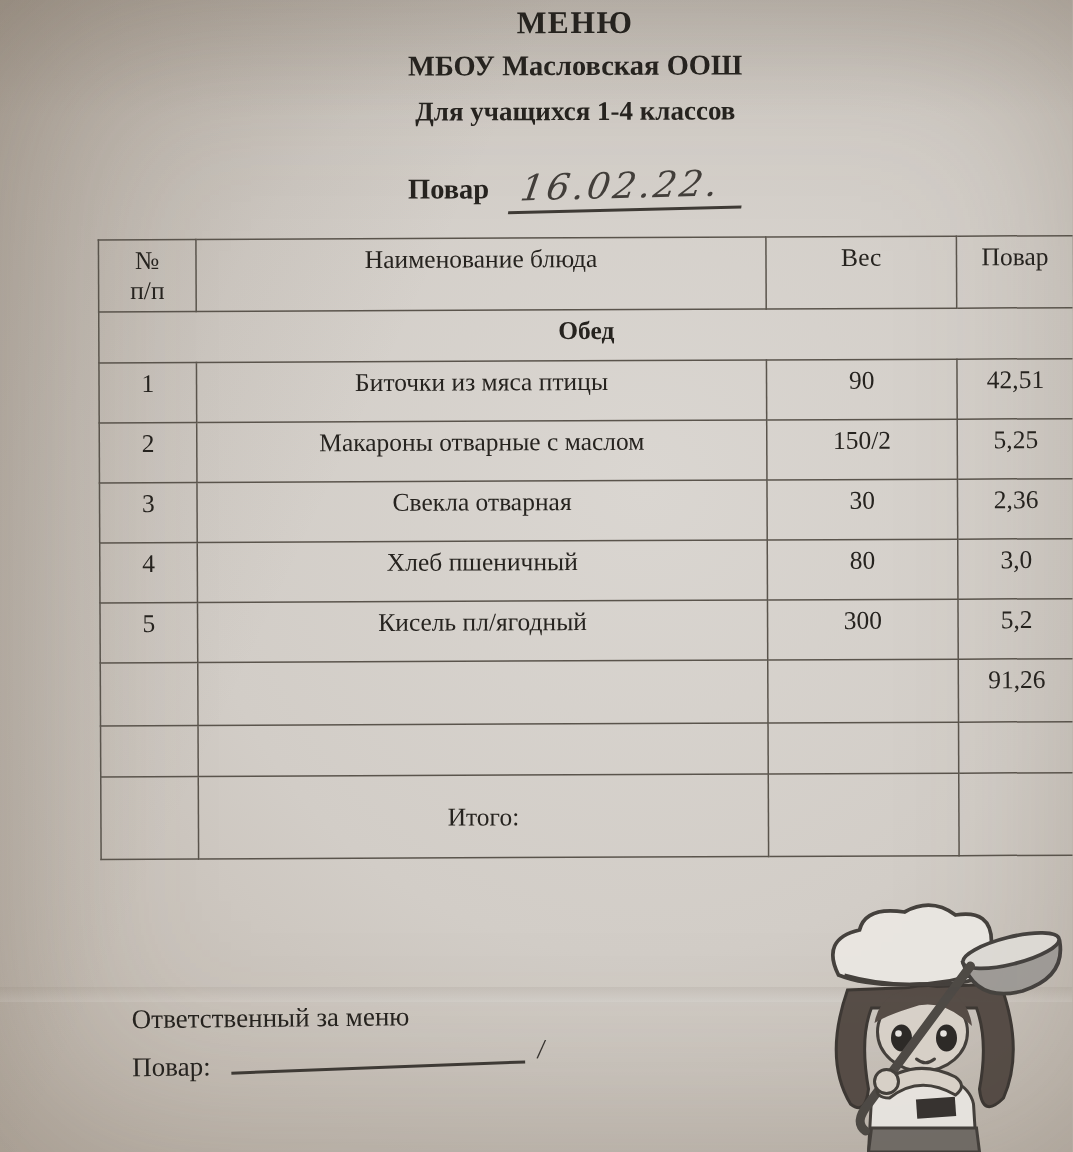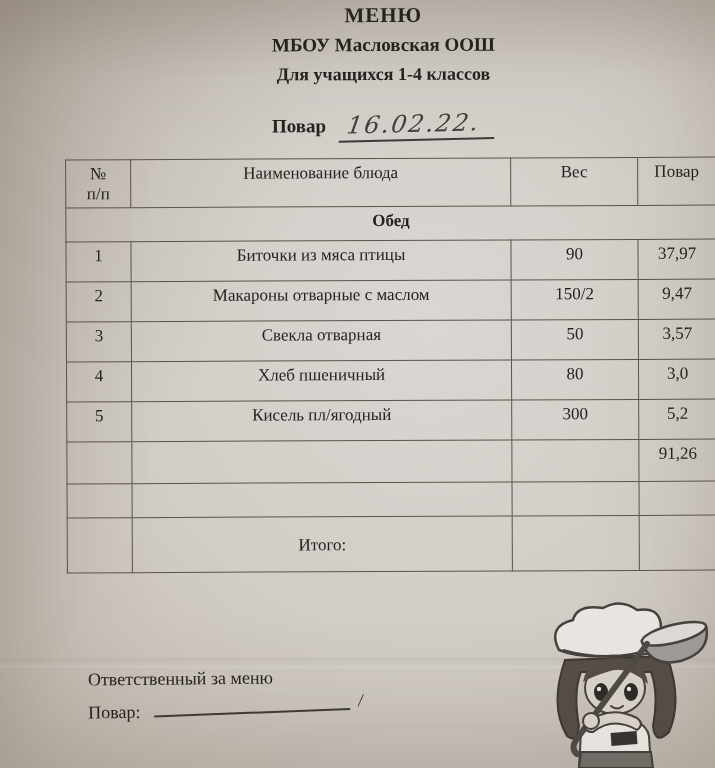--- a/index.html
+++ b/index.html
@@ -112,33 +112,33 @@
     </thead>
     <tbody>
       <tr class="r-section">
         <td colspan="4">Обед</td>
       </tr>
 
       <tr class="r-item">
         <td>1</td>
         <td>Биточки из мяса птицы</td>
         <td>90</td>
-        <td>37,97</td>
+        <td>42,51</td>
       </tr>
       <tr class="r-item">
         <td>2</td>
         <td>Макароны отварные с маслом</td>
         <td>150/2</td>
-        <td>9,47</td>
+        <td>5,25</td>
       </tr>
       <tr class="r-item">
         <td>3</td>
         <td>Свекла отварная</td>
-        <td>50</td>
-        <td>3,57</td>
+        <td>30</td>
+        <td>2,36</td>
       </tr>
       <tr class="r-item">
         <td>4</td>
         <td>Хлеб пшеничный</td>
         <td>80</td>
         <td>3,0</td>
       </tr>
       <tr class="r-item">
         <td>5</td>
         <td>Кисель пл/ягодный</td>

